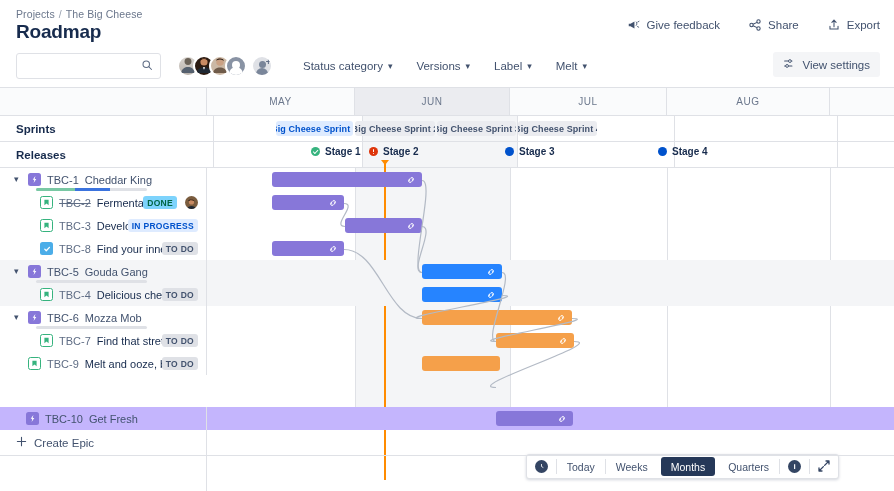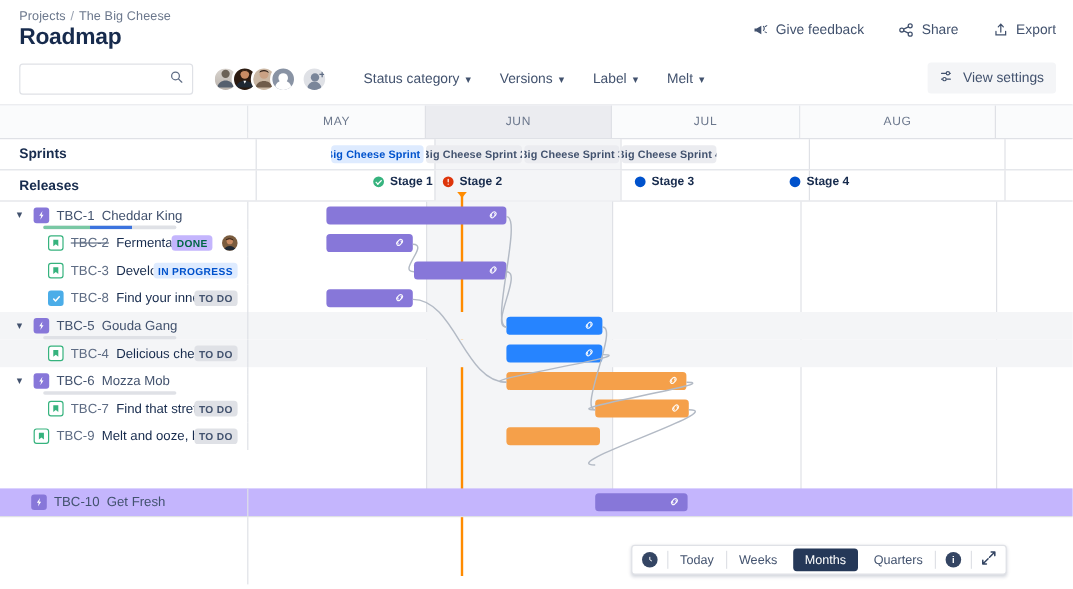--- a/index.html
+++ b/index.html
@@ -93,21 +93,21 @@
   .ico.task { background:#4BADE8; }
   .key { font-size:11px; color:#5E6C84; margin-left:6px; white-space:nowrap; }
   .key.done { text-decoration: line-through; }
   .summary { font-size:11px; color:#172B4D; margin-left:6px; white-space:nowrap; overflow:hidden; }
   .row.epic-row .key, .row.epic-row .summary { color:#42526E; }
   .row.epic-row .summary { font-weight:400; }
 
   .badge { font-size:8.5px; font-weight:700; letter-spacing:.3px; padding:1.5px 4px; border-radius:3px; margin-left:auto; margin-right:8px; white-space:nowrap;}
   .badge.todo { background:#DFE1E6; color:#42526E; }
   .badge.prog { background:#DEEBFF; color:#0052CC; }
-  .badge.done { background:#c4b5fd; color:#006644; }
+  .badge.done { background:#7dd3fc; color:#006644; }
   .mini-av { width:13px;height:13px;border-radius:50%;overflow:hidden;margin-right:8px; flex:none; background:#7A5C3E;}
 
   .epic-progress { position:absolute; left:36px; bottom:0px; width:111px; height:3px; background:#DFE1E6; border-radius:2px; overflow:hidden; display:flex;}
   .epic-progress i { display:block; height:100%; }
 
   .create-epic { display:flex; align-items:center; gap:7px; padding-left:16px; font-size:11.5px; color:#42526E; cursor:pointer; }
 
   
   .vline { position:absolute; top:0; bottom:0; width:1px; background:#DFE1E6; }
   .curband { position:absolute; top:0; bottom:0; background:#F4F5F7; }
@@ -296,21 +296,21 @@
       <div class="vline" style="left:460px"></div>
       <div class="vline" style="left:623px"></div>
       <div class="release-mark" style="left:97px">
           <span class="rdot check" style="background:#36B37E"></span>
           <span>Stage 1</span>
         </div>
       <div class="release-mark" style="left:155px">
           <span class="rdot bang" style="background:#DE350B"></span>
           <span>Stage 2</span>
         </div>
-      <div class="release-mark" style="left:315px">
+      <div class="release-mark" style="left:291px">
           <span class="rdot" style="background:#0052CC"></span>
           <span>Stage 3</span>
         </div>
       <div class="release-mark" style="left:444px">
           <span class="rdot" style="background:#0052CC"></span>
           <span>Stage 4</span>
         </div>
     </div>
   </div>
 
@@ -524,20 +524,31 @@
       <div class="cell-right">
         <div class="bar purple" style="left:289px;width:77px">
             <span class="link-ico"><svg width="10" height="10" viewBox="0 0 12 12">
                 <path d="M4.6 7.4a2 2 0 010-2.8l1.2-1.2a2 2 0 012.8 2.8l-.6.6" stroke="#fff" stroke-width="1.1" fill="none" stroke-linecap="round"></path>
                 <path d="M7.4 4.6a2 2 0 010 2.8L6.2 8.6a2 2 0 01-2.8-2.8l.6-.6" stroke="#fff" stroke-width="1.1" fill="none" stroke-linecap="round"></path>
               </svg></span>
           </div>
       </div>
     </div>
 
+    <div class="row" style="height: 25px; position: relative; z-index: 2;">
+      <div class="cell-left" style="padding-left:0">
+        <div class="create-epic">
+          <span><svg width="11" height="11" viewBox="0 0 12 12">
+                <path d="M6 1.5v9M1.5 6h9" stroke="#42526E" stroke-width="1.2" stroke-linecap="round"></path>
+              </svg></span>
+          <span>Create Epic</span>
+        </div>
+      </div>
+      <div class="cell-right"></div>
+    </div>
 
     <div class="row" style="height: 0px; border-top: 1px solid rgb(223, 225, 230); position: relative; z-index: 2;">
       <div class="cell-left" style="border-right:1px solid #DFE1E6;height:56px"></div>
       <div class="cell-right" style="height:56px"></div>
     </div>
   </div>
 
   <div id="bodylines" style="position: absolute; left: 207px; right: 0px; top: 80px; height: 256px; pointer-events: none; z-index: 0;">
       <div style="position: absolute; top: 0px; bottom: 0px; left: 148px; width: 155px; background: rgb(244, 245, 247);"></div>
       <div style="position: absolute; top: 0px; bottom: 0px; width: 1px; background: rgb(223, 225, 230); left: 148px;"></div>

